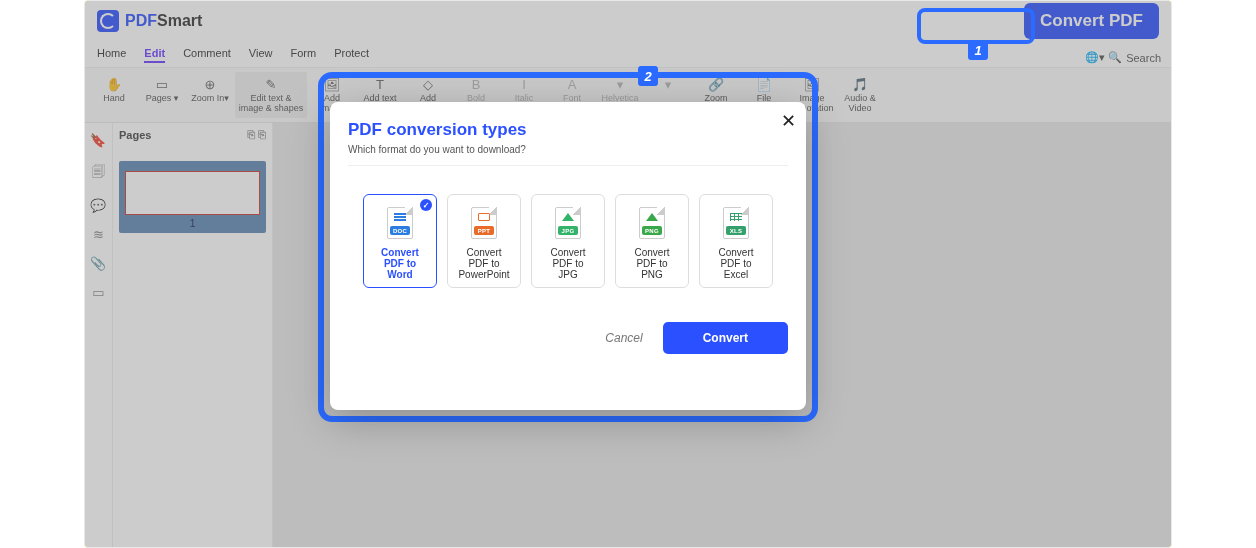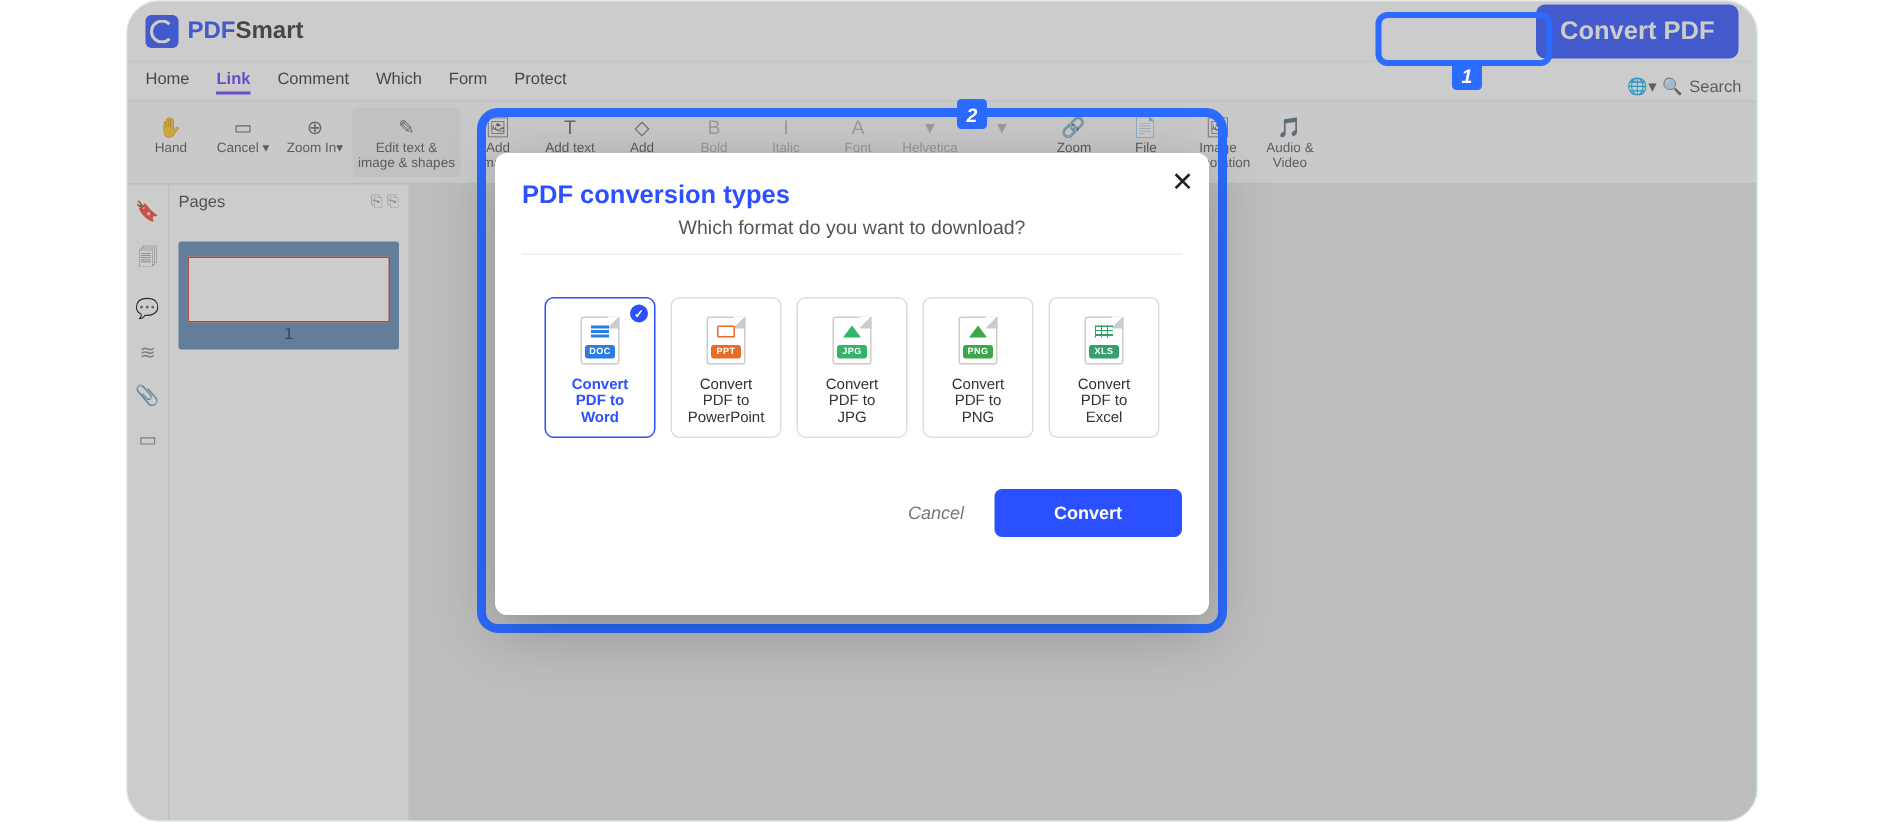--- a/index.html
+++ b/index.html
@@ -1,17 +1,17 @@
 <!DOCTYPE html>
 <html><head>
 <meta charset="utf-8">
 <style>
   * { box-sizing: border-box; margin: 0; padding: 0; font-family: -apple-system, BlinkMacSystemFont, "Segoe UI", Arial, sans-serif; }
   body { background: #fff; width: 1256px; height: 548px; position: relative; overflow: hidden; }
-  .app-frame { position: absolute; left: 84px; top: 0; right: 84px; bottom: 0; border-radius: 22px; background: #86efac; overflow: hidden; border: 1px solid #e8e8e8; }
+  .app-frame { position: absolute; left: 84px; top: 0; right: 84px; bottom: 0; border-radius: 4px; background: #fde047; overflow: hidden; border: 1px solid #e8e8e8; }
   .gray-overlay { position:absolute; inset:0; background: rgba(110,110,110,0.35); pointer-events:none; z-index: 5; }
 
   .topbar { display:flex; align-items:center; justify-content:space-between; height:40px; padding:0 12px; background:#fff; }
   .brand { display:flex; align-items:center; gap:6px; font-weight:700; font-size:16px; color:#2b50ff;}
   .brand .logo-box { width:22px; height:22px; background:#2b50ff; border-radius:4px; position:relative; display:flex; align-items:center; justify-content:center;}
   .brand .logo-box::after{ content:""; width:12px; height:12px; border:2px solid #fff; border-radius:50%; border-right-color:transparent; display:block;}
   .brand-thin { color:#333; font-weight:600;}
   .top-actions { display:flex; gap:12px; align-items:center;}
   .btn { border:none; border-radius:6px; padding:8px 16px; font-size:17px; font-weight:700; cursor:pointer;}
   .btn-blue { background:#2b50ff; color:#fff; }
@@ -26,35 +26,35 @@
   .tool.wide { width:72px; background:#eee;}
   .tool .glyph { height:16px; display:flex; align-items:center; justify-content:center; font-size:13px; color:#666;}
   .tool .lbl { line-height:1.1; margin-top:2px;}
   .tool.dim { opacity:.45;}
 
   .searchbar { position:absolute; right:10px; top:50px; font-size:11px; color:#555; display:flex; align-items:center; gap:4px;}
 
   .workspace { display:flex; height:calc(100% - 104px); }
   .sidebar { width:28px; background:#fff; border-right:1px solid #eee; display:flex; flex-direction:column; align-items:center; padding-top:10px; gap:14px; color:#888; font-size:13px;}
   .pages-panel { width:160px; background:#fff; border-right:1px solid #eee; padding:6px;}
-  .pages-panel .hdr { font-size:11px; font-weight:400; color:#444; margin-bottom:20px; display:flex; justify-content:space-between;align-items:center;}
+  .pages-panel .hdr { font-size:11px; font-weight:700; color:#444; margin-bottom:20px; display:flex; justify-content:space-between;align-items:center;}
   .thumb-wrap { background:#5f88b3; padding:6px 6px 2px 6px; border-radius:2px; margin-top:6px;}
   .thumb { background:#fff; height:44px; border:1px solid #cc3a2a; }
   .thumb-lbl { text-align:center; font-size:11px; color:#1a2a55; padding:2px 0;}
   .canvas { flex:1; background:#e9e9e9; }
 
   
   .highlight-convert { position:absolute; right:140px; top:6px; width:126px; height:40px; border:4px solid #2b6bff; border-radius:8px; z-index:20; pointer-events:none;}
   .badge { position:absolute; width:20px; height:20px; background:#2b6bff; color:#fff; font-style:italic; font-weight:700; font-size:13px; display:flex; align-items:center; justify-content:center; border-radius:3px; z-index:25;}
 
   .modal-outline { position:absolute; left:318px; top:72px; width:500px; height:350px; border:6px solid #2b6bff; border-radius:14px; z-index:15; pointer-events:none;}
   .modal { position:absolute; left:330px; top:102px; width:476px; height:308px; background:#fff; border-radius:8px; z-index:30; box-shadow:0 10px 40px rgba(0,0,0,.25); padding:14px 18px;}
   .modal .close { position:absolute; right:10px; top:8px; font-size:18px; color:#222; cursor:pointer; border:none; background:none;}
   .modal h2 { text-align:left; color:#2b50ff; font-size:17px; font-weight:800; margin-top:4px;}
-  .modal .sub { text-align:center; font-size:13px; color:#555; margin-top:4px; padding-bottom:10px; border-bottom:1px solid #eee;}
+  .modal .sub { font-size:10px; color:#555; margin-top:4px; padding-bottom:10px; border-bottom:1px solid #eee;}
 
   .options { display:flex; gap:10px; justify-content:center; margin-top:28px;}
   .opt { width:74px; height:94px; border:1px solid #ddd; border-radius:6px; display:flex; flex-direction:column; align-items:center; justify-content:flex-start; padding:12px 4px 6px 4px; cursor:pointer; position:relative; font-size:10px; color:#333; text-align:center;}
   .opt.selected { border:1.5px solid #2b50ff; color:#2b50ff; font-weight:700;}
   .opt .check { position:absolute; right:4px; top:4px; width:12px; height:12px; background:#2b50ff; border-radius:50%; display:flex; align-items:center; justify-content:center; color:#fff; font-size:8px;}
   .file-ico { width:26px; height:32px; background:#fff; border:1px solid #ccc; border-radius:2px; position:relative; margin-bottom:8px;}
   .file-ico::before { content:""; position:absolute; right:-1px; top:-1px; width:8px; height:8px; background:linear-gradient(135deg,#fff 49%, #ccc 50%);}
   .file-ico .band { position:absolute; left:2px; right:2px; bottom:3px; height:9px; border-radius:2px; color:#fff; font-size:6px; font-weight:700; display:flex; align-items:center; justify-content:center; letter-spacing:.3px;}
   .band.doc{background:#2b7de0;} .band.ppt{background:#e86b2a;} .band.jpg{background:#34b36b;} .band.png{background:#3aa84a;} .band.xls{background:#34a06b;}
   .file-ico .shape { position:absolute; left:0; right:0; top:5px; display:flex; justify-content:center;}
@@ -78,35 +78,35 @@
       <span class="logo-box"></span>
       <span><span>PDF</span><span class="brand-thin">Smart</span></span>
     </div>
     <div class="top-actions">
       <button class="btn btn-blue">Convert PDF</button>
     </div>
   </div>
 
   <div class="menubar" id="menubar">
       <span class="item">Home</span>
-      <span class="item active">Link</span>
+      <span class="item active">Edit</span>
       <span class="item">Comment</span>
-      <span class="item">Which</span>
+      <span class="item">View</span>
       <span class="item">Form</span>
       <span class="item">Protect</span>
     </div>
 
   <div class="toolbar" id="toolbar">
       <div class="tool">
         <div class="glyph">✋</div>
         <div class="lbl">Hand</div>
       </div>
       <div class="tool">
         <div class="glyph">▭</div>
-        <div class="lbl">Cancel ▾</div>
+        <div class="lbl">Pages ▾</div>
       </div>
       <div class="tool">
         <div class="glyph">⊕</div>
         <div class="lbl">Zoom In▾</div>
       </div>
       <div class="tool wide">
         <div class="glyph">✎</div>
         <div class="lbl">Edit text &amp; image &amp; shapes</div>
       </div>
       <div class="tool">

